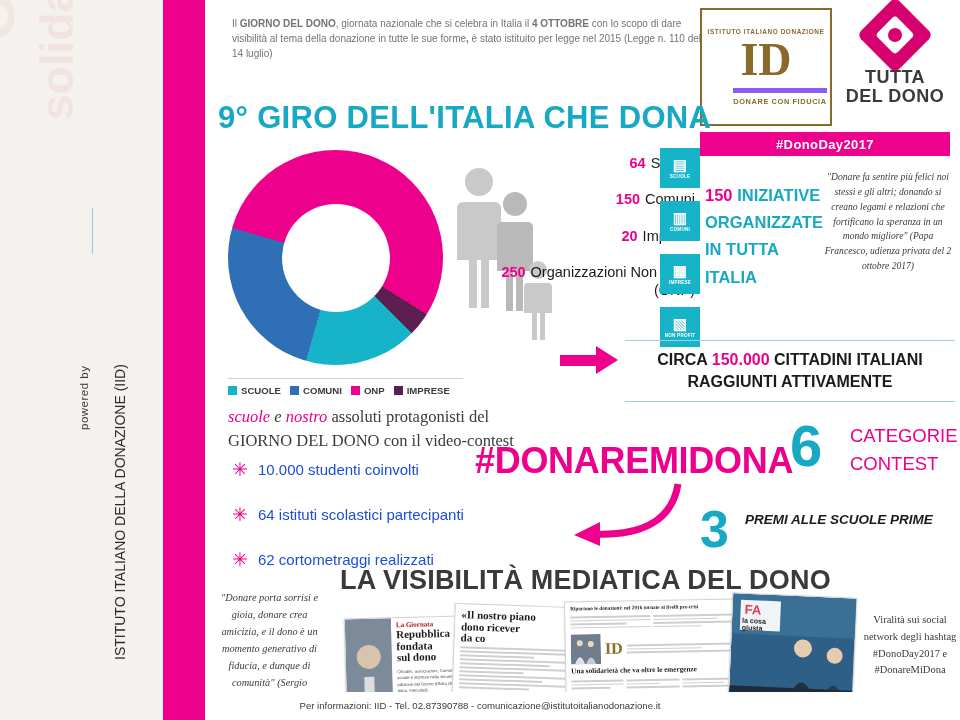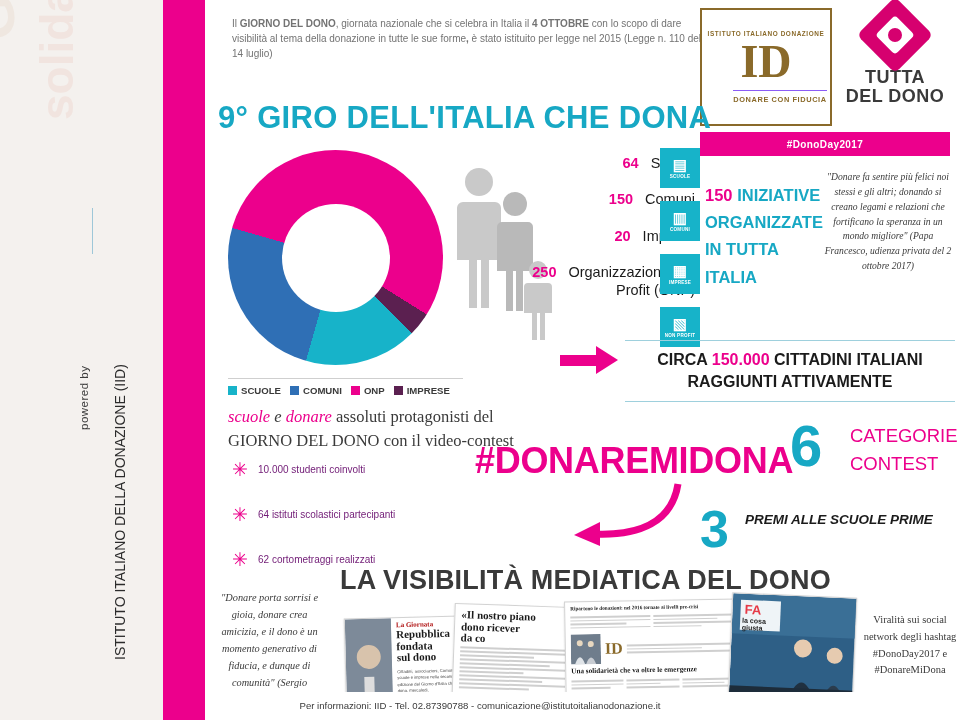--- a/index.html
+++ b/index.html
@@ -65,21 +65,21 @@
   .logo-id .ring-txt {
     font-size: 6.4px; color: #8a6a2a; letter-spacing: .6px; font-weight: bold;
     margin-bottom: 2px;
   }
   .logo-id .big-id {
     font-family: "Liberation Serif", serif; font-size: 46px; font-weight: bold;
     color: #8a6a2a; line-height: 1;
   }
   .logo-id .sub {
     font-size: 7.4px; color: #8a6a2a; font-weight: bold; letter-spacing: .6px;
-    margin-top: 5px; border-top: 1px solid #8b5cf6; padding-top: 4px; margin-left: 28px;
+    margin-top: 5px; border-top: 5px solid #8b5cf6; padding-top: 4px; margin-left: 28px;
   }
   .logo-gdd {
     position: absolute; left: 140px; top: 0; width: 110px; height: 118px;
     display: flex; flex-direction: column; align-items: center; justify-content: flex-start;
   }
   .gdd-mark { width: 54px; height: 54px; position: relative; }
   .gdd-mark .d1 {
     position: absolute; inset: 0; background: #d6006f;
     transform: rotate(45deg); border-radius: 6px;
   }
@@ -89,21 +89,21 @@
   }
   .gdd-mark .d3 {
     position: absolute; left: 20px; top: 20px; width: 14px; height: 14px;
     background: #d6006f; border-radius: 50%;
   }
   .gdd-text { margin-top: 6px; text-align: center; line-height: 1.05; }
   .gdd-text .l1 { font-size: 18px; font-weight: bold; color: #3a3a3a; letter-spacing: .5px;}
   .gdd-text .l2 { font-size: 18px; font-weight: bold; color: #3a3a3a; letter-spacing: .5px;}
   .hashtag-bar {
     position: absolute; left: 700px; top: 132px; width: 250px; height: 24px;
-    background: #ec008c; color: #fff; font-size: 10px; font-weight: bold;
+    background: #ec008c; color: #fff; font-size: 13px; font-weight: bold;
     display: flex; align-items: center; justify-content: center; letter-spacing: .4px;
   }
 
   
   .giro-title {
     position: absolute; left: 218px; top: 100px;
     font-size: 31px; font-weight: bold; color: #17a8c4; letter-spacing: .3px;
   }
 
   
@@ -138,21 +138,21 @@
 
   
   .people { position: absolute; left: 455px; top: 160px; width: 110px; height: 180px; }
 
   
   .stats { position: absolute; left: 495px; top: 155px; width: 200px; text-align: right; }
   .stat-row {
     display: flex; justify-content: flex-end; align-items: center;
     font-size: 14.5px; color: #1b1b1b; margin-bottom: 19px; line-height: 1.2;
   }
-  .stat-row .num { color: #ec008c; font-weight: bold; margin-right: 12px; }
+  .stat-row .num { color: #ec008c; font-weight: bold; margin-right: 5px; }
   .stat-icons { position: absolute; left: 660px; top: 148px; width: 40px; }
   .stat-icon {
     width: 40px; height: 40px; background: #17b3c9; color: #fff;
     margin-bottom: 13px; display: flex; flex-direction: column;
     align-items: center; justify-content: center; font-size: 4.6px; font-weight: bold;
     letter-spacing: .2px;
   }
   .stat-icon .glyph { font-size: 15px; line-height: 1; margin-bottom: 2px; }
 
   
@@ -194,21 +194,21 @@
     position: absolute; left: 228px; top: 405px; width: 320px;
     font-family: "Liberation Serif", serif; font-size: 16.5px;
     color: #3a3a3a; line-height: 1.45;
   }
   .scuole-line .pinkit { color: #ec008c; font-style: italic; }
   .scuole-line .it { font-style: italic; }
 
   .bullets { position: absolute; left: 232px; top: 458px; width: 300px; }
   .bullet { display: flex; align-items: center; margin-bottom: 22px; }
   .bullet .star { color: #ec008c; font-size: 19px; width: 26px; }
-  .bullet .txt { font-size: 10px; color: #701a75; }
+  .bullet .txt { font-size: 15px; color: #1d4ed8; }
 
   
   .donaremidona {
     position: absolute; left: 475px; top: 440px;
     font-size: 36px; font-weight: bold; color: #ec008c; letter-spacing: -.3px;
   }
   .curve-arrow { position: absolute; left: 560px; top: 478px; width: 130px; height: 70px; }
 
   
   .six {
@@ -400,21 +400,21 @@
   <div class="arrow-right">
     <div class="shaft"></div>
       <div class="head"></div>
   </div>
   <div class="cittadini">
     <span>CIRCA </span><span class="pink">150.000</span><span> CITTADINI ITALIANI</span><br>
     <span>RAGGIUNTI ATTIVAMENTE</span>
   </div>
 
   <div class="scuole-line">
-    <span class="pinkit">scuole</span><span class="it"> e </span><span class="pinkit">donare</span><span> assoluti protagonisti del</span><br>
+    <span class="pinkit">scuole</span><span class="it"> e </span><span class="pinkit">nostro</span><span> assoluti protagonisti del</span><br>
     <span>GIORNO DEL DONO con il video-contest</span>
   </div>
 
   <div class="bullets" id="bullets">
       <div class="bullet">
         <span class="star">✳</span>
         <span class="txt">10.000 studenti coinvolti</span>
       </div>
       <div class="bullet">
         <span class="star">✳</span>

